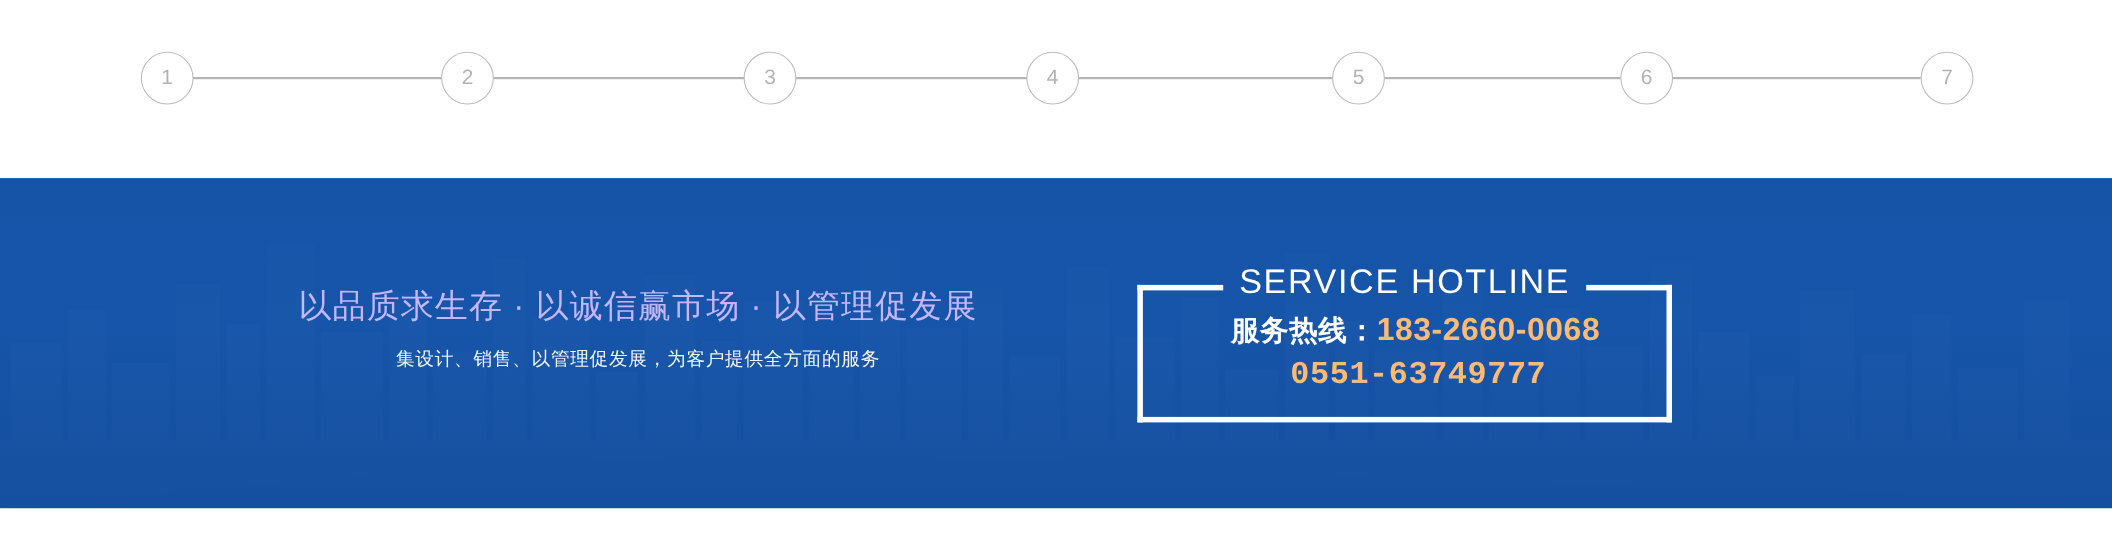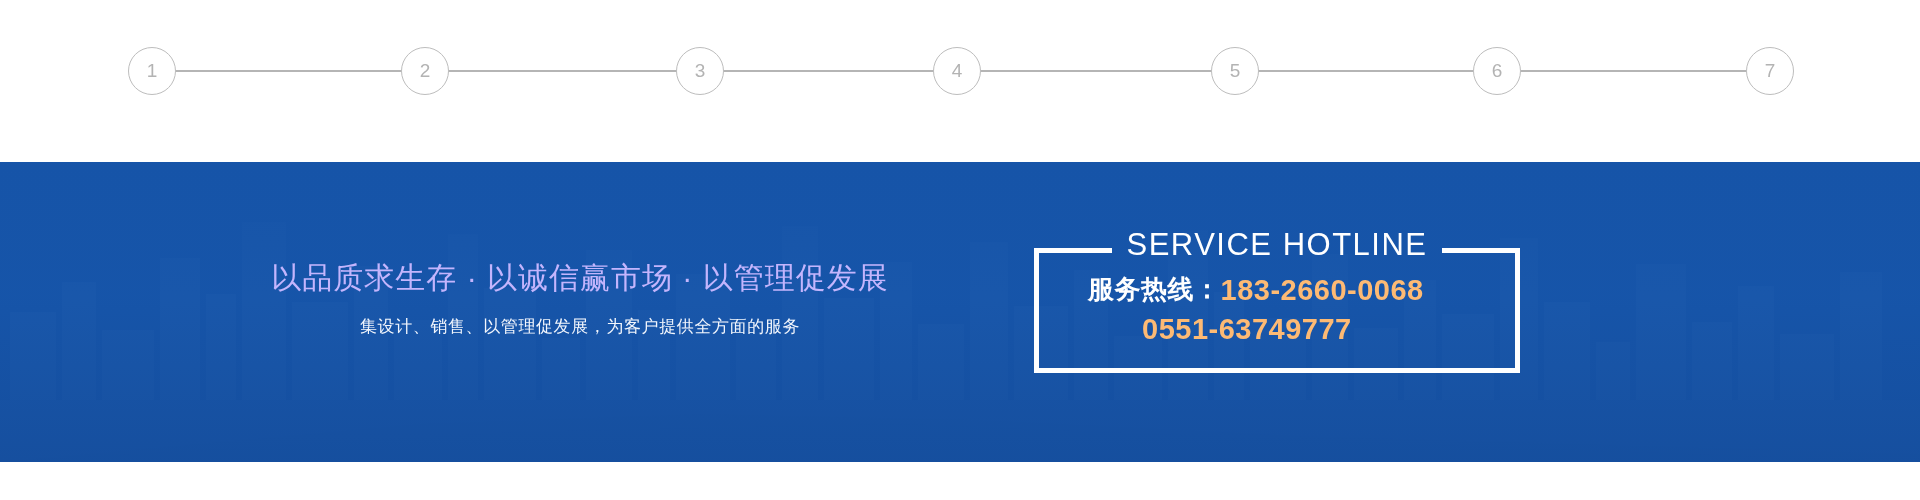--- a/index.html
+++ b/index.html
@@ -100,21 +100,21 @@
     font-size: 17px;
     letter-spacing: 0.6px;
     color: #f2f6fd;
     white-space: nowrap;
   }
 
   
   .hotline {
     position: absolute;
     left: 1034px;
-    top: 86px;
+    top: 97px;
     width: 486px;
     height: 125px;
   }
   .hl-border-left,
   .hl-border-right {
     position: absolute;
     top: 0;
     width: 5px;
     height: 125px;
     background: #ffffff;
@@ -149,38 +149,39 @@
     font-weight: 400;
     white-space: nowrap;
   }
   .hl-rows {
     position: absolute;
     left: 0; top: 24px;
     width: 486px;
   }
   .hl-row {
     display: flex;
-    align-items: flex-end;
+    align-items: center;
     justify-content: flex-start;
     padding-left: 54px;
     white-space: nowrap;
+    margin-left: 31px;
   }
   .hl-label {
     font-size: 26px;
     font-weight: bold;
     color: #ffffff;
     letter-spacing: 0.5px;
   }
   .hl-number {
     font-size: 29px;
     font-weight: bold;
     color: #fdba74;
     letter-spacing: 0.5px;
   }
-  .hl-row-2 { padding-left: 108px; margin-top: 6px; }
+  .hl-row-2 { padding-left: 108px; margin-top: 6px; font-family: Liberation Mono, monospace; }
 </style>
 </head>
 <body>
 
 <div class="stepper-band">
   <div class="stepper">
 
     <div class="step-line" style="left:46px; width:230px;"></div>
     <div class="step-line" style="left:320px; width:230px;"></div>
     <div class="step-line" style="left:594px; width:212px;"></div>

